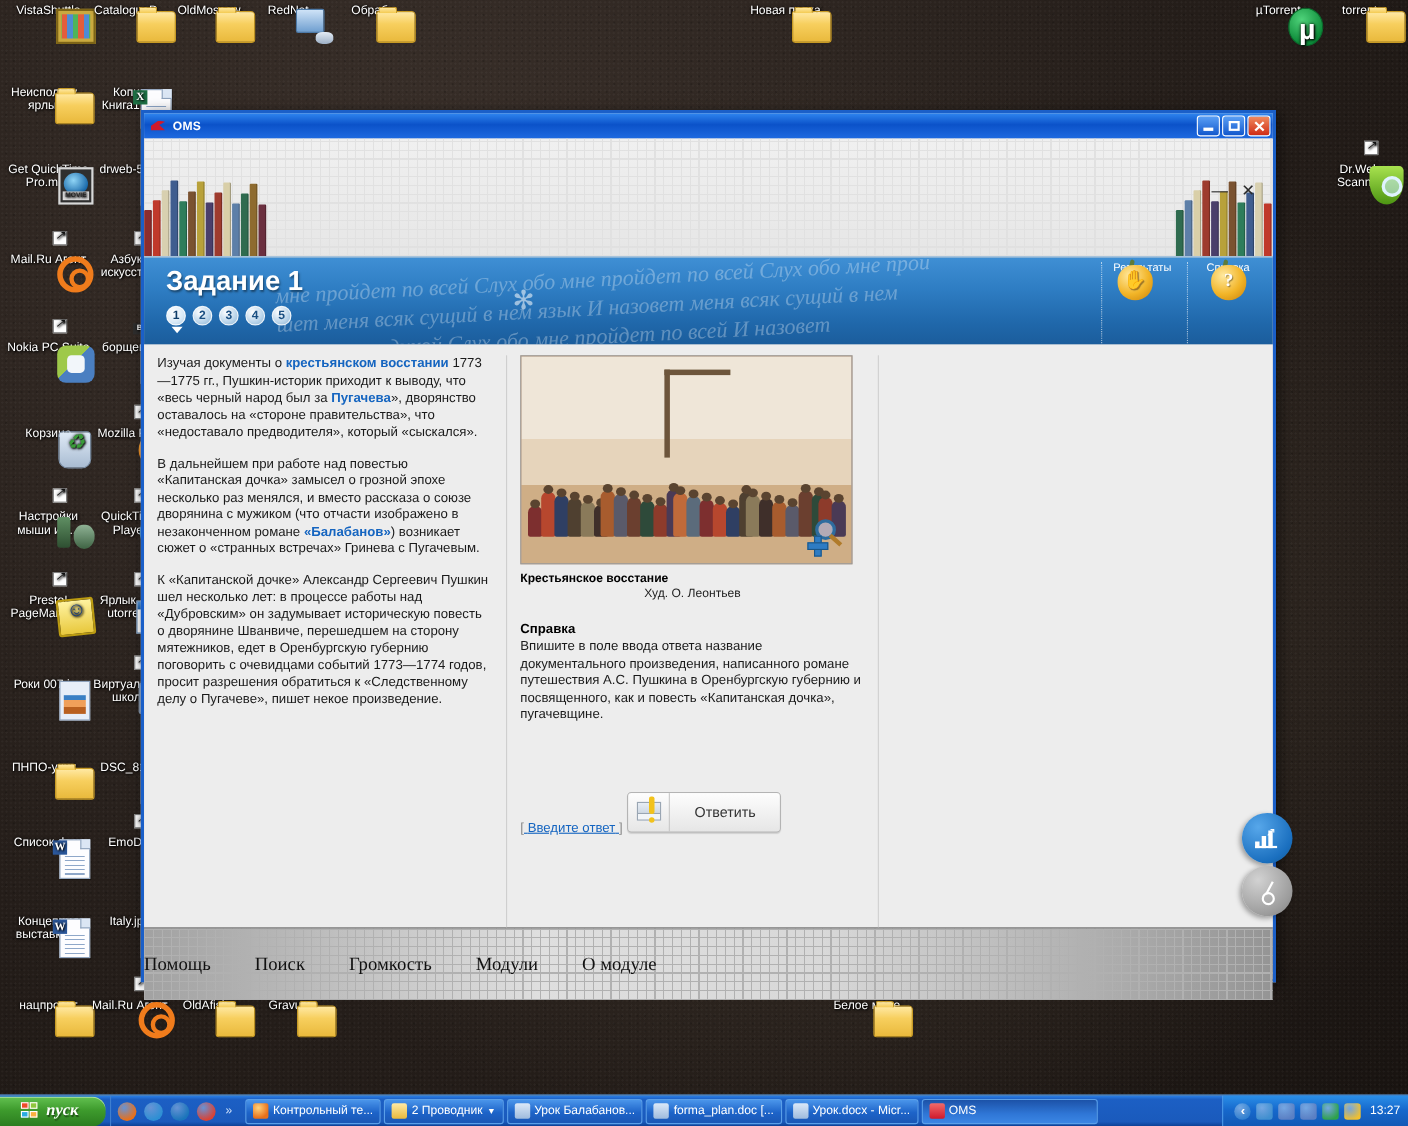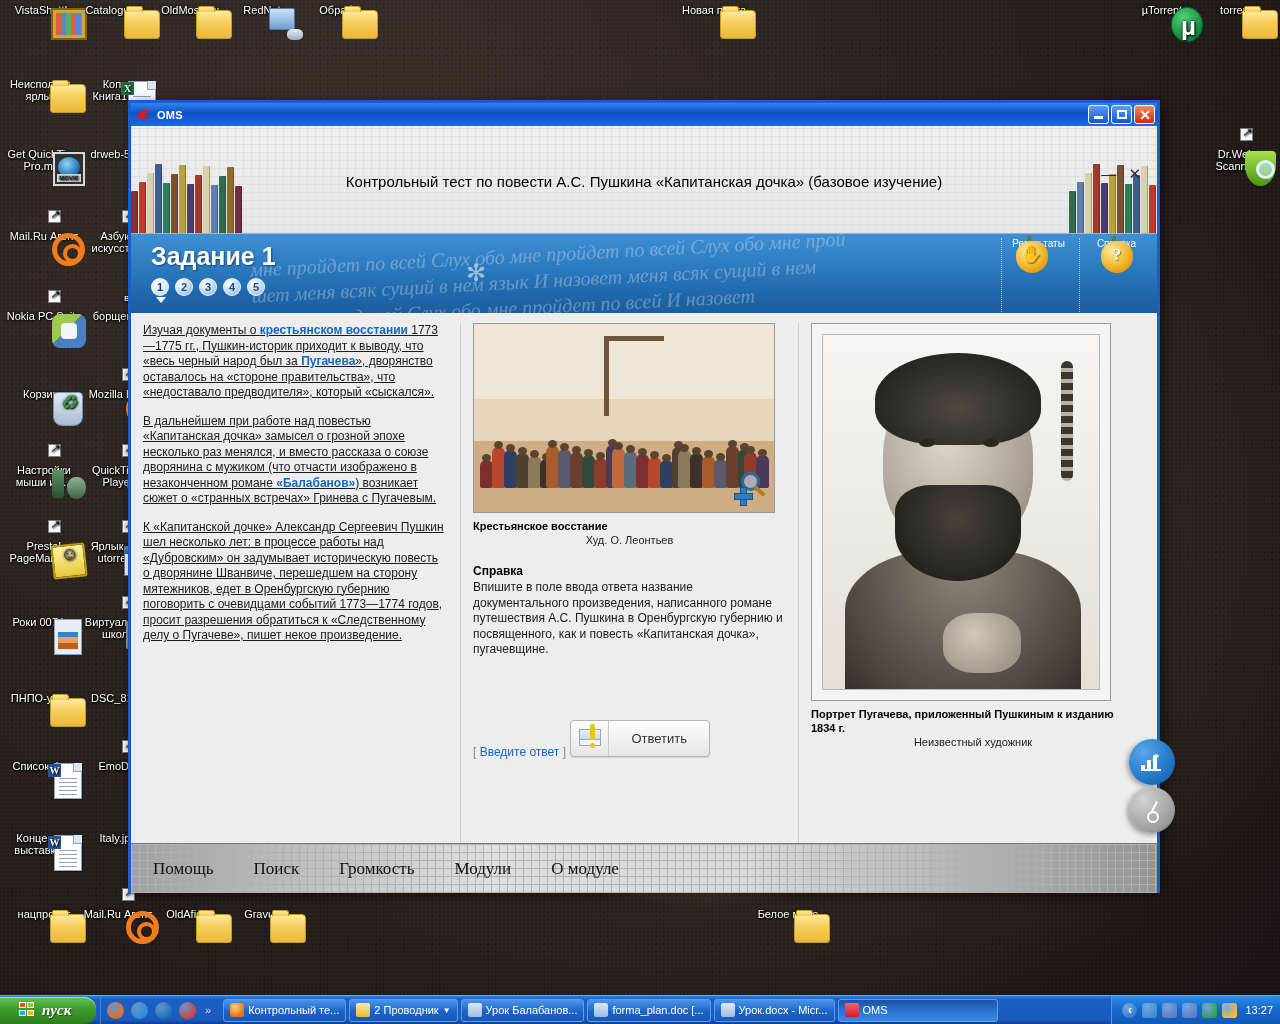--- a/index.html
+++ b/index.html
@@ -190,21 +190,21 @@
     background:radial-gradient(circle at 35% 30%,#ffe9a0,#f2b528 55%,#c97f07);}
   .applestem{position:absolute;left:15px;top:-2px;width:4px;height:8px;background:#5d7c3a;border-radius:2px;transform:rotate(12deg);}
   .appleglyph{position:absolute;left:0;top:6px;width:40px;color:#fff;font:bold 17px/22px "Liberation Serif",serif;text-shadow:1px 1px 1px rgba(0,0,0,.4);}
 
   
   #content { height: 530px; display: flex; background: #ededed; padding: 10px 0 0 0; }
   .col { padding: 0 12px; }
   #colLeft { width: 330px; border-right: 1px solid #cfcfcf; }
   #colMid  { width: 338px; border-right: 1px solid #cfcfcf; }
   #colRight{ width: 348px; position: relative; }
-  #colLeft p { font: 12px/15.5px "Liberation Sans", sans-serif; color: #1a1a1a; margin-bottom: 13px; text-decoration: underline; }
+  #colLeft p { font: 12px/15.5px "Liberation Sans", sans-serif; color: #1a1a1a; margin-bottom: 13px; }
   #colLeft a { color: #1565c0; font-weight: bold; text-decoration: none; }
 
   .thumbbox { width: 302px; height: 190px; border: 1px solid #9a9a9a; background: #c8a98c; position: relative; overflow: hidden; }
   .thumbbox .scene{position:absolute;inset:0;
     background:
       linear-gradient(#efe6d8 0 40%, #e6d4bb 40% 62%, #cfae86 62% 100%);}
   .thumbbox .crowd{position:absolute;left:0;right:0;top:42%;height:45%;}
   .fig{position:absolute;bottom:0;width:13px;height:36px;border-radius:6px 6px 2px 2px;}
   .fighead{position:absolute;left:2px;top:-6px;width:9px;height:8px;border-radius:50%;background:#5a4430;}
   .gallows{position:absolute;left:130px;top:12px;width:70px;height:80px;}
@@ -217,21 +217,21 @@
   .magnifier .plus{position:absolute;left:0;bottom:0;width:17px;height:17px;}
   .magnifier .plus::before,.magnifier .plus::after{content:"";position:absolute;background:#2e7cc4;border:1px solid #1b5687;}
   .magnifier .plus::before{left:6px;top:0;width:5px;height:17px;}
   .magnifier .plus::after{left:0;top:6px;width:17px;height:5px;}
 
   .capt-b { font: bold 11px/14px "Liberation Sans", sans-serif; color: #000; margin-top: 6px; }
   .capt-n { font: 11px/14px "Liberation Sans", sans-serif; color: #222; text-align: center; }
   .tasklabel { font: bold 12px/16px "Liberation Sans", sans-serif; color: #000; margin-top: 16px; }
   .tasktext { font: 12px/15.5px "Liberation Sans", sans-serif; color: #1a1a1a; margin-top: 1px; }
   .answerfield { margin-top: 34px; font: 12px/16px "Liberation Sans", sans-serif; color: #1565c0;
-    display:inline-block; }
+    display:inline-block;text-decoration:underline; }
   .answerfield .br{color:#8a8a8a;}
   .respond { margin-top: 62px; display: inline-flex; align-items: stretch;
     border: 1px solid #b4b4b4; border-radius: 4px; background: linear-gradient(#fdfdfd,#e6e6e6);
     box-shadow: 0 1px 1px rgba(0,0,0,.12); }
   .respond .ricon { width: 38px; border-right: 1px solid #c8c8c8; position: relative; }
   .respond .ricon .env{position:absolute;left:8px;top:8px;width:22px;height:17px;background:#f2f5f8;border:1px solid #9aa6b3;}
   .respond .ricon .env::after{content:"";position:absolute;left:0;top:0;width:20px;height:9px;
     border-bottom:1px solid #9aa6b3;background:linear-gradient(#e7edf4,#cfd9e4);}
   .respond .ricon .bang{position:absolute;left:19px;top:3px;width:5px;height:16px;background:#f2c21c;border-radius:2px;}
   .respond .ricon .bangdot{position:absolute;left:19px;top:22px;width:5px;height:5px;background:#f2c21c;border-radius:50%;}
@@ -250,22 +250,21 @@
   .peye{position:absolute;width:16px;height:8px;border-radius:50%;background:#2a2620;}
   .pbody{position:absolute;left:22px;top:215px;width:236px;height:150px;
     background:radial-gradient(ellipse at 50% 10%,#8d8679,#4e4941 70%,#312d27);border-radius:40% 40% 0 0;}
   .phands{position:absolute;left:120px;top:278px;width:78px;height:60px;border-radius:40%;
     background:radial-gradient(circle at 40% 35%,#cfc8ba,#8e877a);}
   .pchain{position:absolute;right:26px;top:26px;width:12px;height:120px;
     background:repeating-linear-gradient(#3a352e 0 7px, #b9b2a4 7px 11px);border-radius:6px;}
 
   
   #omsmenu {
-    height: 50px; display: flex; align-items: center; justify-content: flex-start; gap: 40px;
-    padding-left: 22px;
+    height: 66px; display: flex; align-items: center; justify-content: flex-start; gap: 40px;
     background:
       linear-gradient(rgba(255,255,255,.20),rgba(255,255,255,.20)),
       repeating-linear-gradient(0deg,#9d9d9d 0 1px, rgba(0,0,0,0) 1px 8px),
       repeating-linear-gradient(90deg,#9d9d9d 0 1px, rgba(0,0,0,0) 1px 8px),
       linear-gradient(90deg,#8a8a8a,#d7d7d7 35%,#cfcfcf 60%,#7a7a7a);
     border-top: 1px solid #777;
   }
   #omsmenu .mi { font: 17px/20px "Liberation Serif", serif; color: #111; }
 
   
@@ -423,21 +422,20 @@
         <i class="bk" style="height: 60px; background: rgb(217, 207, 168);"></i>
         <i class="bk" style="height: 69px; background: rgb(158, 59, 46);"></i>
         <i class="bk" style="height: 50px; background: rgb(74, 63, 107);"></i>
         <i class="bk" style="height: 59px; background: rgb(184, 161, 58);"></i>
         <i class="bk" style="height: 68px; background: rgb(122, 82, 48);"></i>
         <i class="bk" style="height: 49px; background: rgb(46, 125, 91);"></i>
         <i class="bk" style="height: 58px; background: rgb(63, 93, 143);"></i>
         <i class="bk" style="height: 67px; background: rgb(216, 208, 176);"></i>
         <i class="bk" style="height: 48px; background: rgb(192, 57, 43);"></i>
       </div>
-    <div id="omstitle">Контрольный тест по повести А.С. Пушкина «Капитанская дочка» (базовое изучение)</div>
     <div id="innerwinbtns">— ✕</div>
   </div>
 
   <div id="taskband">
     <div class="script">
       <div>мне пройдет по всей  Слух обо мне пройдет по всей  Слух обо мне прой</div>
       <div>шет меня всяк сущий в нем язык  И назовет меня всяк сущий в нем</div>
       <div>уик, и ныне дикой  Слух обо мне пройдет по всей  И назовет</div>
       <div>ный калмык.  И назовет меня всяк сущий в нем язык, и ныне дикой</div>
     </div>
@@ -577,36 +575,20 @@
       <div class="respond">
         <span class="ricon">
           <i class="env"></i>
             <i class="bang"></i>
             <i class="bangdot"></i>
         </span>
         <span class="rtxt">Ответить</span>
       </div>
     </div>
 
-    <div class="col" id="colRight">
-      <div class="portraitframe">
-        <div class="portrait">
-          <i class="pchain"></i>
-          <i class="pbody"></i>
-          <i class="pface"></i>
-          <i class="phair"></i>
-          <i class="peye" style="left:96px;top:104px"></i>
-          <i class="peye" style="left:160px;top:104px"></i>
-          <i class="pbeard"></i>
-          <i class="phands"></i>
-        </div>
-      </div>
-      <div class="capt-b">Портрет Пугачева, приложенный Пушкиным к изданию 1834 г.</div>
-      <div class="capt-n">Неизвестный художник</div>
-    </div>
   </div>
 
   <div id="omsmenu">
       <span class="mi">Помощь</span>
       <span class="mi">Поиск</span>
       <span class="mi">Громкость</span>
       <span class="mi">Модули</span>
       <span class="mi">О модуле</span>
     </div>
 

